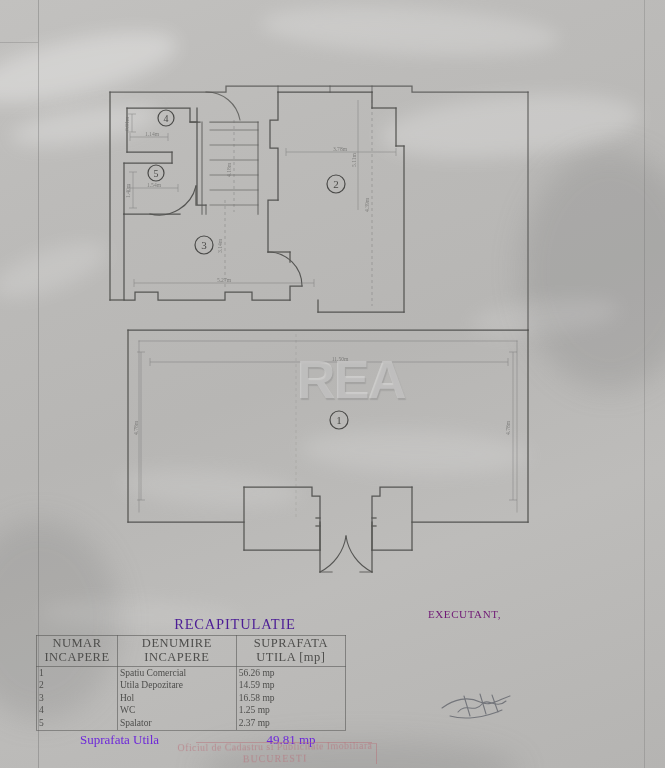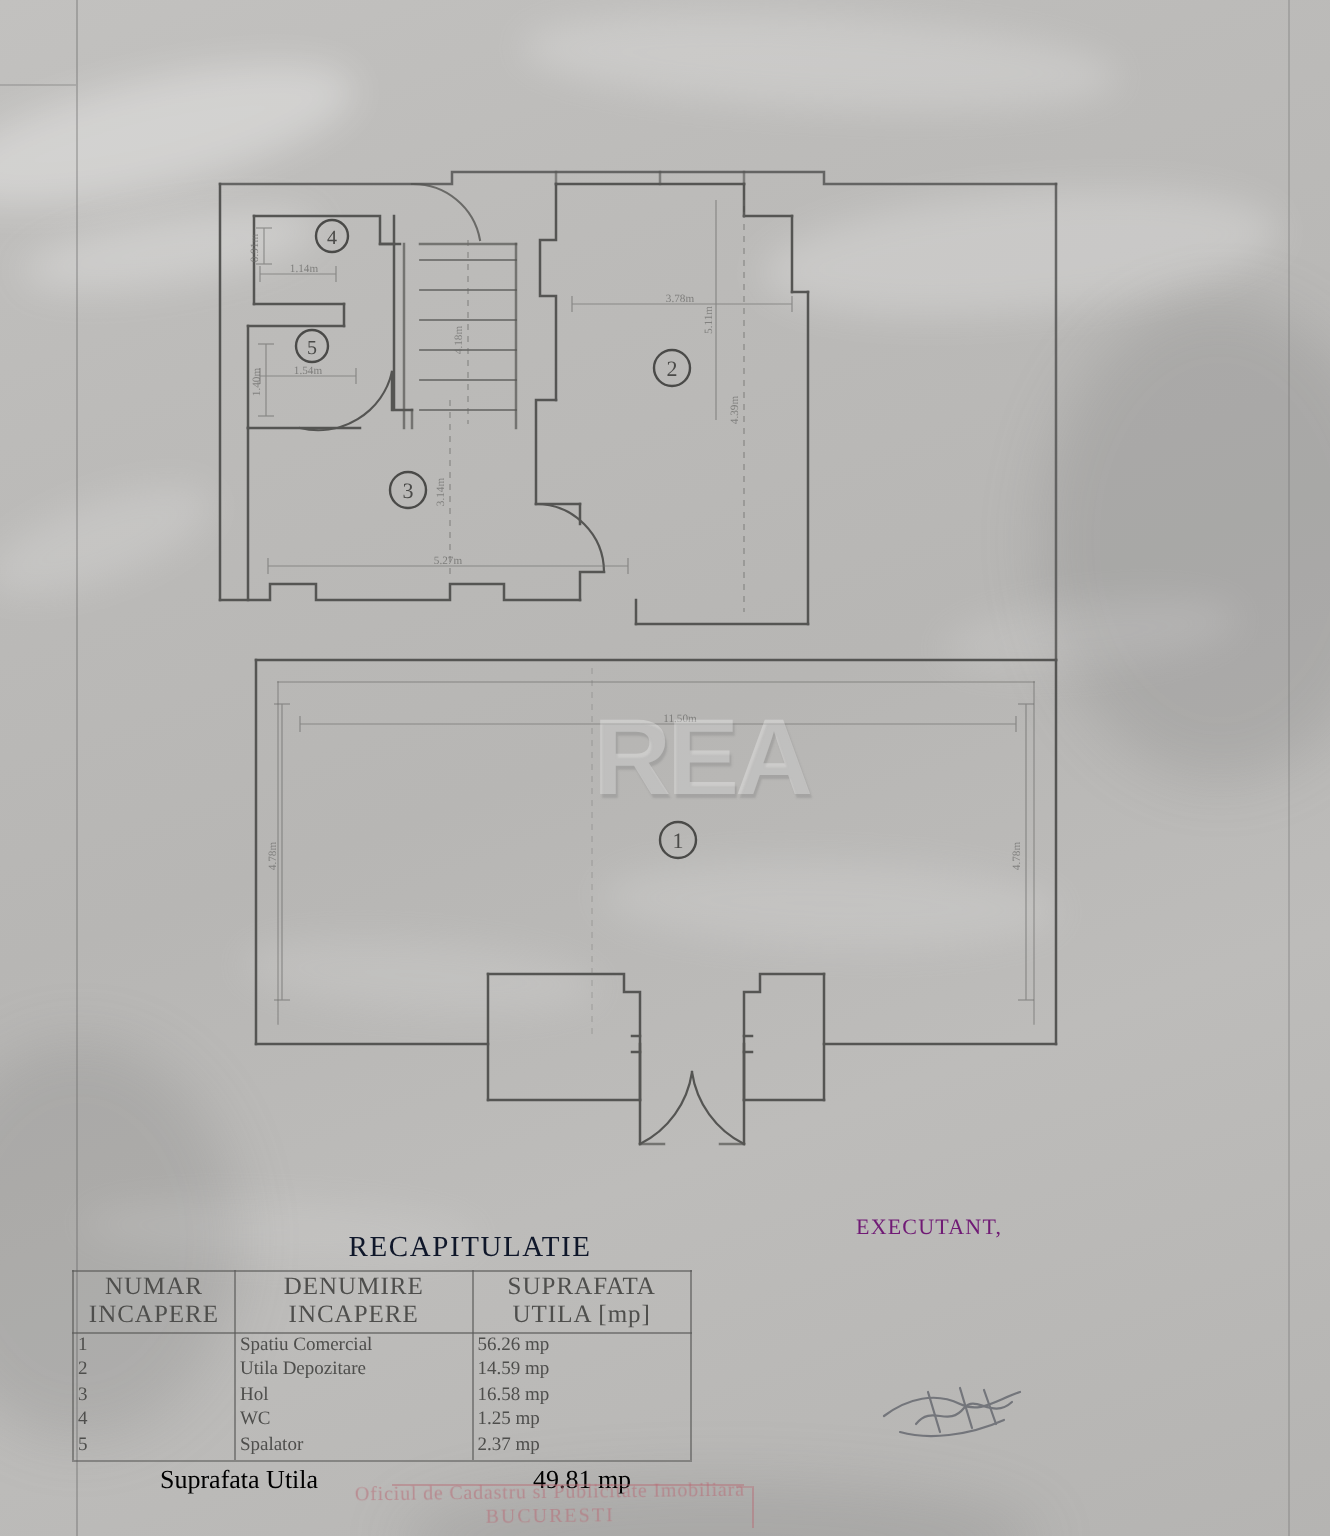--- a/index.html
+++ b/index.html
@@ -115,21 +115,21 @@
   .recap {
     position: absolute;
     left: 36px;
     top: 616px;
     width: 310px;
   }
   .recap-title {
     text-align: center;
     font-size: 14.5px;
     letter-spacing: 0.8px;
-    color: #0f172a;
+    color: #4c1d95;
     margin-left: 88px;
     margin-bottom: 2px;
   }
   table.recap-table {
     border-collapse: collapse;
     width: 310px;
     color: #4e4e4c;
   }
   table.recap-table th,
   table.recap-table td {
@@ -154,21 +154,21 @@
   .col-name  { width: 122px; }
   .col-area  { width: 110px; }
   .recap-total {
     position: relative;
     margin-top: 0px;
     border-top: 1px solid rgba(90,90,88,0.55);
     display: flex;
     justify-content: flex-end;
     align-items: baseline;
     font-size: 13px;
-    color: #000000;
+    color: #6d28d9;
     padding-top: 1px;
   }
   .recap-total .lbl {
     position: absolute;
     left: 44px;
     top: 1px;
   }
   .recap-total .val {
     width: 110px;
     text-align: center;

